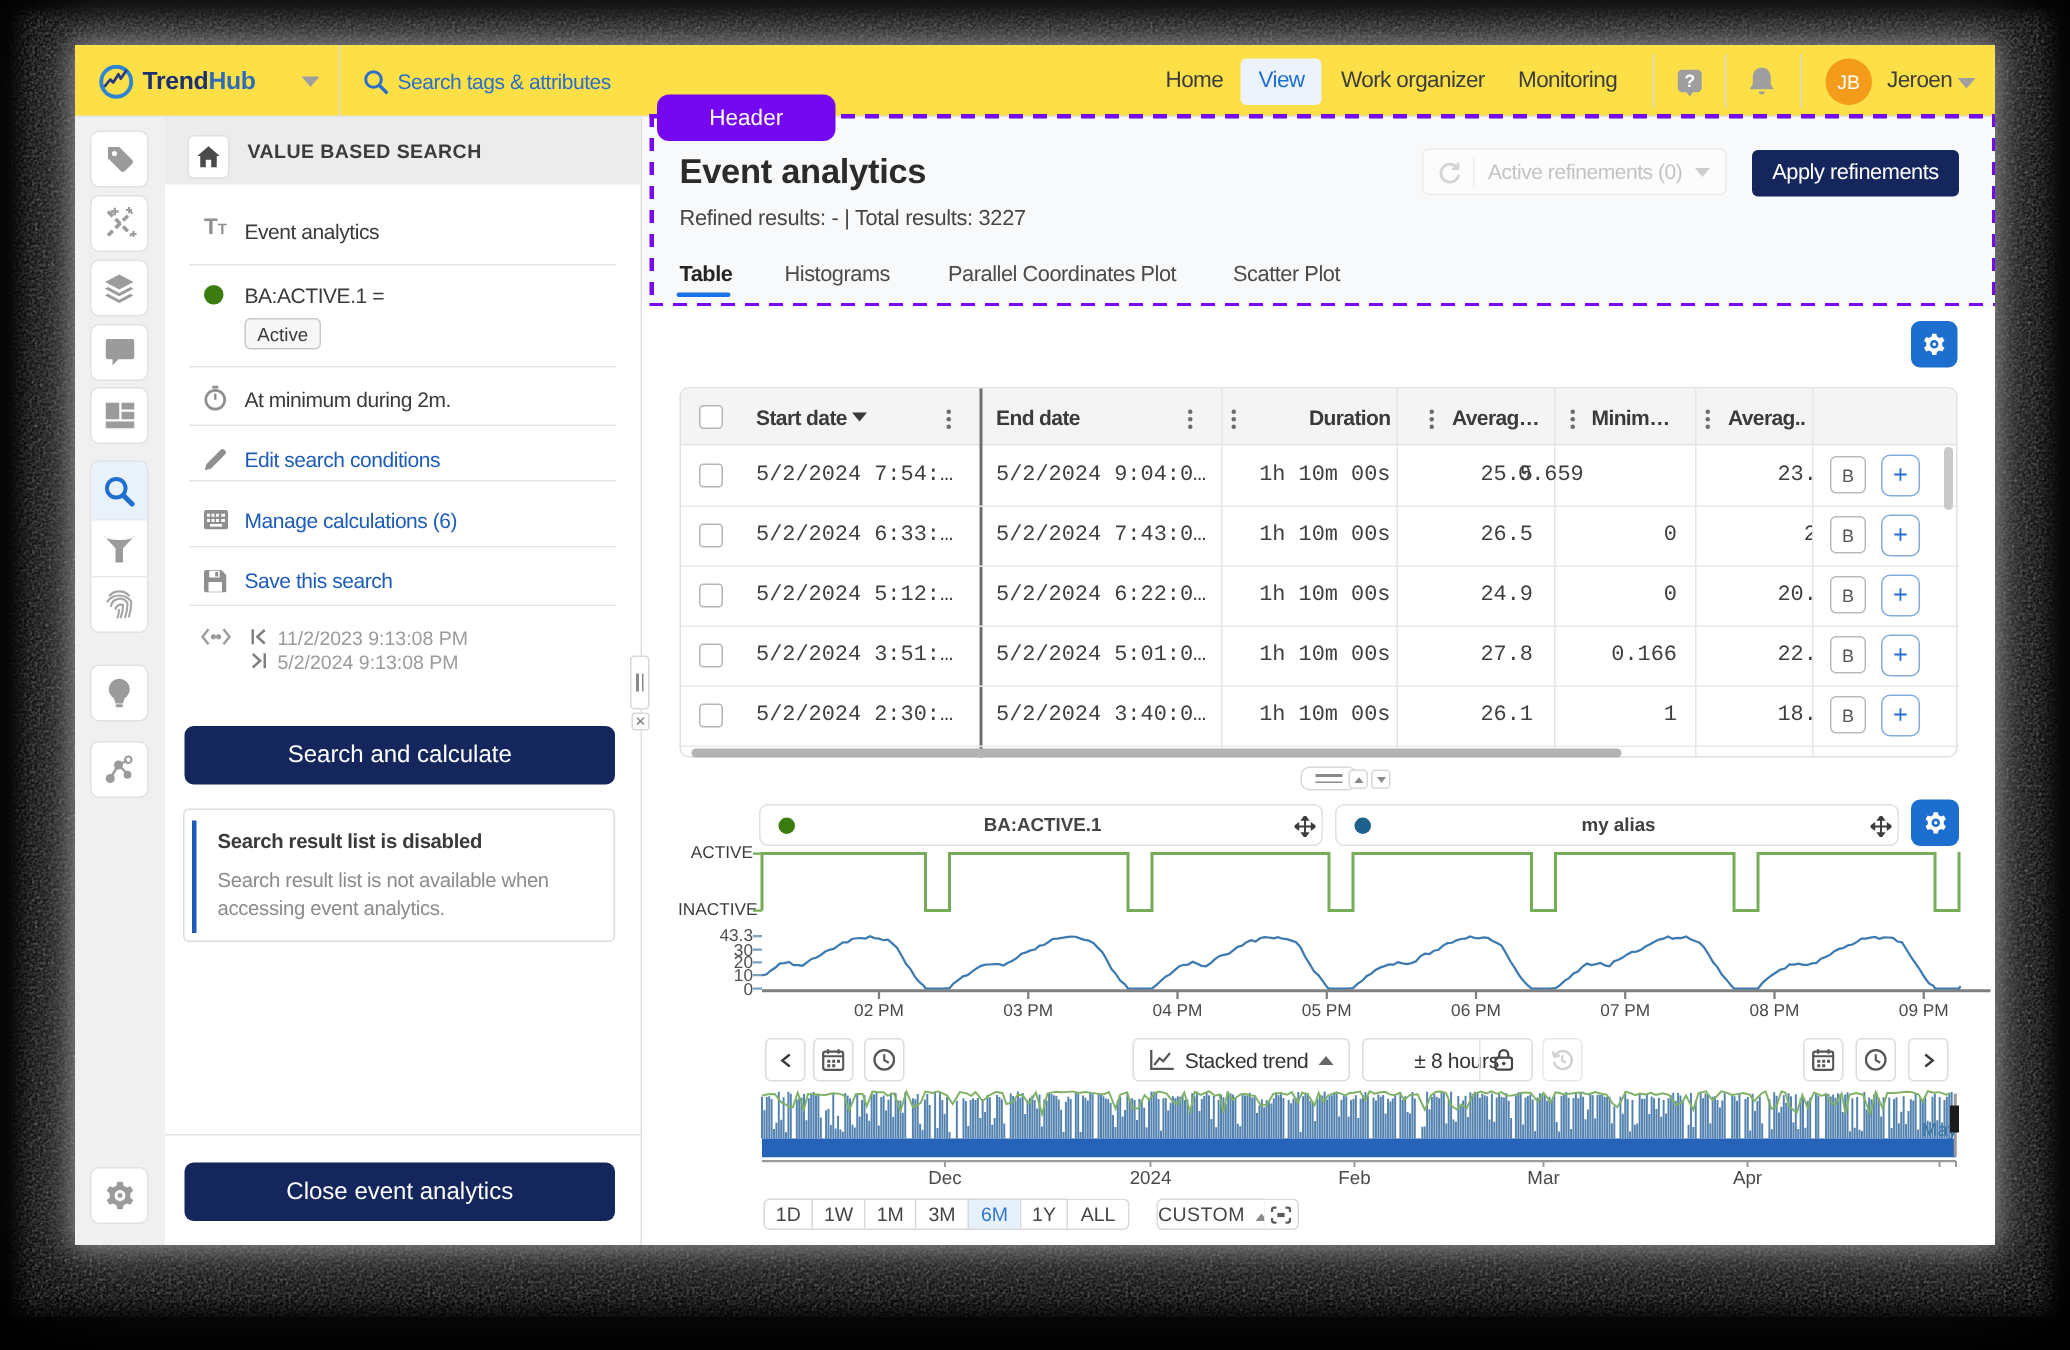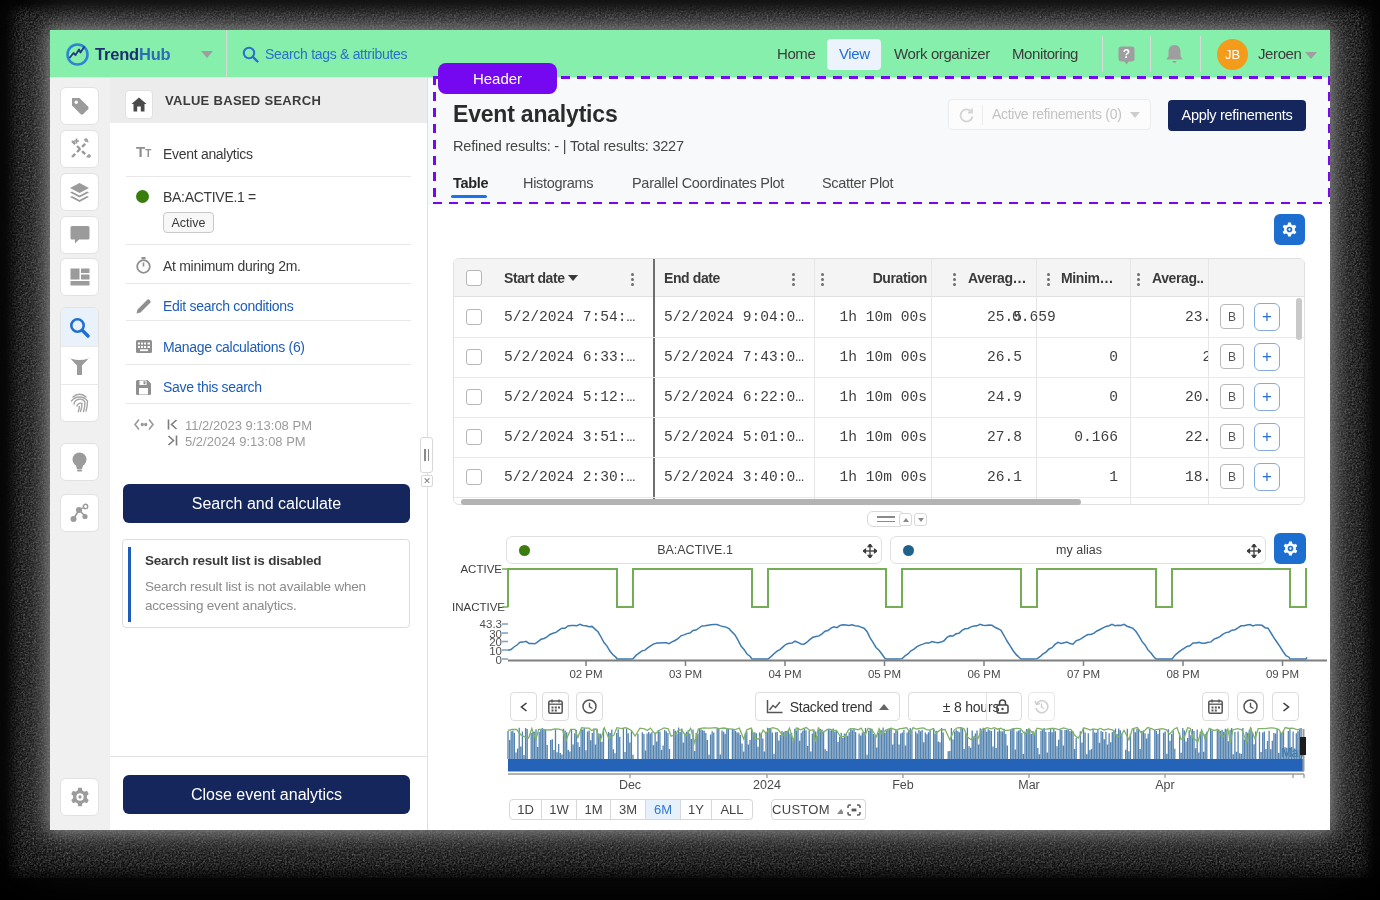--- a/index.html
+++ b/index.html
@@ -3,21 +3,21 @@
 <meta charset="utf-8">
 <style>
 * { margin:0; padding:0; box-sizing:border-box; }
 html,body { width:1380px; height:900px; background:#000; overflow:hidden;
   font-family:"Liberation Sans", sans-serif; }
 #win { position:absolute; left:50px; top:30px; width:1280px; height:800px;
   background:#fff; box-shadow:0 0 14px 2px rgba(150,150,150,0.65), 0 0 30px 6px rgba(130,130,130,0.5), 0 0 58px 20px rgba(105,105,105,0.4); }
 .abs { position:absolute; }
 
 
-#nav { position:absolute; left:0; top:0; width:1280px; height:48px; background:#86efac;
+#nav { position:absolute; left:0; top:0; width:1280px; height:48px; background:#fde047;
   border-bottom:1px solid #e4e4e4; z-index:5; }
 .navlink { position:absolute; top:0; height:48px; line-height:48px; font-size:15px; letter-spacing:-0.4px; color:#3c3c3c; }
 .vdiv { position:absolute; top:6px; height:36px; width:1px; background:#d9d9d9; }
 .caret-d { width:0; height:0; border-left:6px solid transparent; border-right:6px solid transparent; border-top:7px solid #9e9e9e; }
 
 
 #rail { position:absolute; left:0; top:48px; width:60px; height:752px; background:#f0f0f0; }
 .railbtn { position:absolute; left:10px; width:39px; height:38px; background:#fff;
   border:1px solid #e2e2e2; border-radius:6px; display:flex; align-items:center; justify-content:center; }
 
@@ -55,21 +55,21 @@
 .rowline { position:absolute; left:0; width:852px; height:1px; background:#e9e9e9; }
 .colline { position:absolute; top:0; width:1px; height:246px; background:#e6e6e6; }
 .bbtn { position:absolute; width:24px; height:25px; border:1px solid #b9b9b9; border-radius:4px;
   font-size:12px; color:#555; text-align:center; line-height:24px; background:#fff; }
 .pbtn { position:absolute; width:26px; height:28px; border:1px solid #85abdc; border-radius:6px;
   color:#2a6fd0; font-size:17px; text-align:center; line-height:25px; background:#fff; }
 
 
 .ctl { position:absolute; height:29px; border:1px solid #dcdcdc; border-radius:4px; background:#fff;
   display:flex; align-items:center; justify-content:center; }
-.chip { position:absolute; top:506px; height:28px; border:1px solid #e0e0e0; border-radius:6px; background:#fff; }
+.chip { position:absolute; top:506px; height:28px; border:1px solid #e0e0e0; border-radius:6px; background:#fff;font-weight:bold; }
 .zbtn { position:absolute; top:769px; height:21px; border:1px solid #d8d8d8; background:#fff;
   font-size:13px; color:#454545; text-align:center; line-height:20px; white-space:nowrap; overflow:hidden; }
 text { font-family:"Liberation Sans", sans-serif; }
 </style>
 </head>
 <body>
 <svg width="1380" height="900" style="position:absolute;left:0;top:0">
 <defs>
       <filter id="gr" x="0" y="0" width="100%" height="100%">
 <feTurbulence type="fractalNoise" baseFrequency="0.55" numOctaves="2" stitchTiles="stitch"></feTurbulence>

